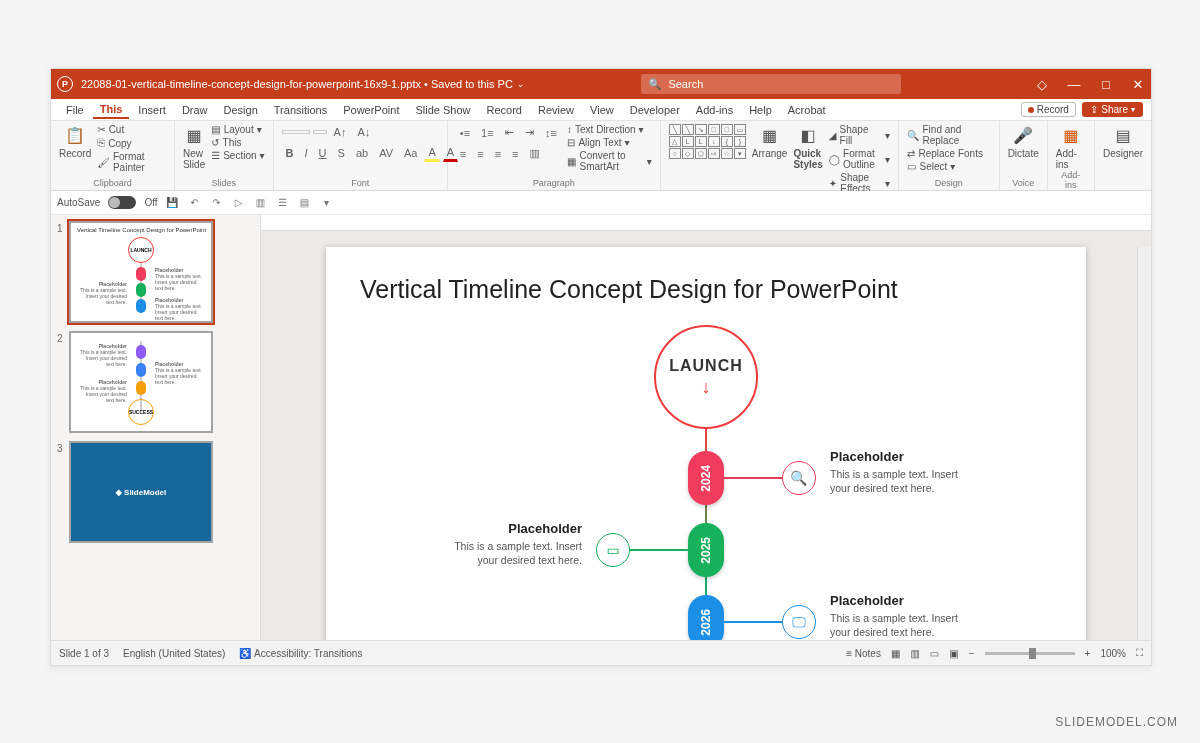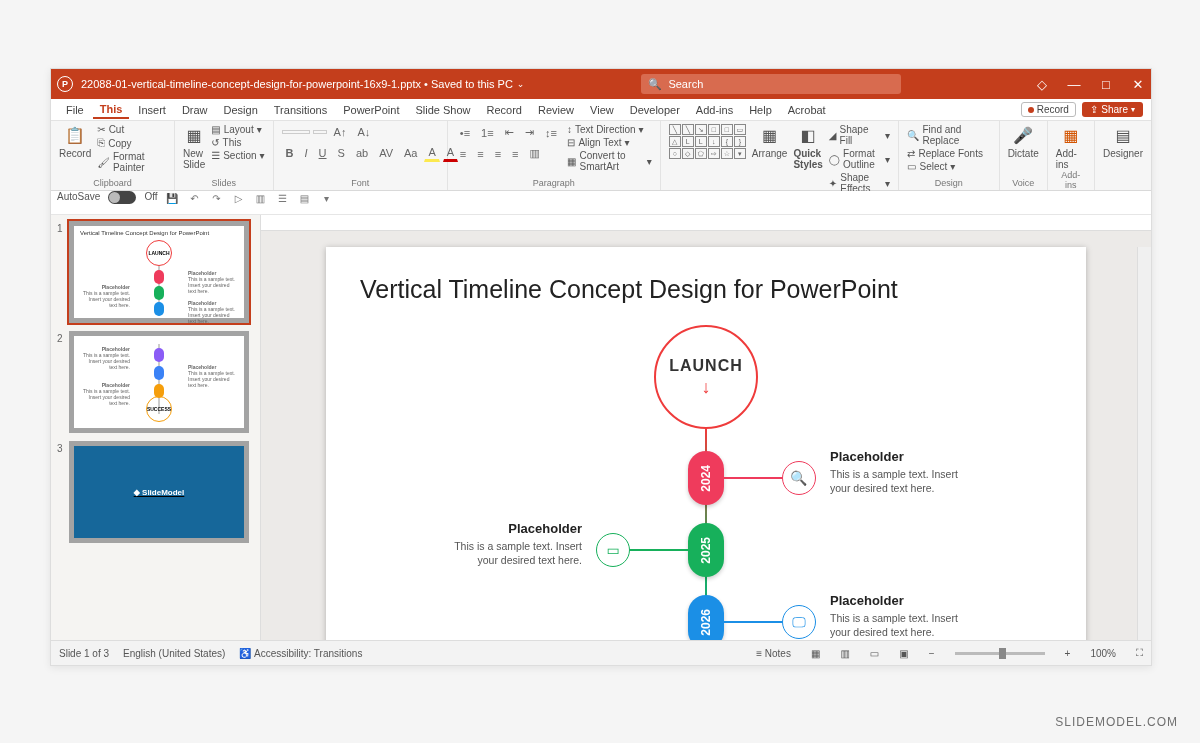--- a/index.html
+++ b/index.html
@@ -25,49 +25,49 @@
 .rgroup .tools { display: flex; gap: 6px; align-items: flex-start; }
 .rgroup .glabel { text-align: center; font-size: 9px; color: #777; padding-bottom: 2px; }
 .bigbtn { display: flex; flex-direction: column; align-items: center; gap: 2px; cursor: pointer; font-size: 10px; }
 .bigbtn .ic { width: 22px; height: 22px; display: flex; align-items: center; justify-content: center; font-size: 16px; }
 .smrow { display: flex; flex-direction: column; gap: 2px; font-size: 10px;}
 .smrow span{ display:flex; align-items:center; gap:3px; cursor:pointer;}
 .fontrow { display:flex; gap:3px; align-items:center;}
 .fontbtn { border:1px solid transparent; padding:1px 3px; font-size:11px; color:#666; cursor:pointer;}
 .shapegrid{ display:grid; grid-template-columns:repeat(6,12px); grid-auto-rows:11px; gap:1px;}
 .shapegrid span{ border:1px solid #888; font-size:7px; display:flex;align-items:center;justify-content:center;color:#666;}
-.qat { height: 24px; background: #fff; border-bottom: 1px solid #e6e6e6; display: flex; align-items: flex-start; padding: 0 6px; font-size: 10px; gap: 8px; color: #555; }
+.qat { height: 24px; background: #fff; border-bottom: 1px solid #e6e6e6; display: flex; align-items: center; padding: 0 6px; font-size: 10px; gap: 8px; color: #555; }
 .toggle { width: 28px; height: 13px; background: #444; border-radius: 7px; position: relative; }
 .toggle::after { content: ""; position: absolute; width: 11px; height: 11px; background: #bbb; border-radius: 50%; top: 1px; left: 1px; }
 .qat .qi { width:14px; height:14px; display:flex; align-items:center; justify-content:center; color:#777; cursor:pointer;}
 .workspace { flex: 1; display: flex; background: #eceae8; position: relative; overflow: hidden; }
 .thumbs { width: 210px; background: #f5f4f2; border-right: 1px solid #ddd; padding: 6px; overflow: hidden; }
 .thumbrow { display: flex; gap: 4px; margin-bottom: 8px; }
 .thumbnum { width: 8px; font-size: 10px; color: #666; padding-top:2px;}
-.thumb { width: 180px; height: 102px; background: #fff; border: 5px solid #a3a3a3; position: relative; cursor: pointer; text-decoration: underline; }
+.thumb { width: 144px; height: 102px; background: #fff; border: 2px solid #a3a3a3; position: relative; cursor: pointer; }
 .thumb.sel { outline: 2px solid #c43e1c; }
 .ruler-h { height: 16px; background: #fff; border-bottom: 1px solid #ddd; margin-left: 0;}
 .editarea { flex: 1; display: flex; flex-direction: column; position: relative; }
 .canvaswrap { flex: 1; display: flex; align-items: flex-start; justify-content: center; padding: 16px 30px; overflow: hidden; position: relative; }
 .slide { width: 760px; height: 420px; background: #fff; box-shadow: 0 1px 6px rgba(0,0,0,0.25); position: relative; overflow: hidden; }
 .slide h1 { font-size: 25px; font-weight: 400; color: #222; position: absolute; left: 34px; top: 28px; }
 .launch-circle { position: absolute; left: 50%; top: 78px; transform: translateX(-50%); width: 104px; height: 104px; border: 2px solid #ef3b3b; border-radius: 50%; background: #fff; display: flex; flex-direction: column; align-items: center; justify-content: center; }
 .launch-circle .lt { font-weight: 800; font-size: 16px; letter-spacing: 1px; color: #333; }
 .launch-circle .ar { color: #ef3b3b; font-size: 18px; margin-top: 2px; }
 .vline { position: absolute; left: 50%; top: 182px; transform: translateX(-50%); width: 2px; height: 280px; background: linear-gradient(#ef3b3b, #17b05b 50%, #1b8fe6); }
 .pill { position: absolute; left: 50%; transform: translateX(-50%); width: 36px; height: 54px; border-radius: 18px; color: #fff; display: flex; align-items: center; justify-content: center; box-shadow: 0 2px 4px rgba(0,0,0,0.2); }
 .pill span { writing-mode: vertical-rl; transform: rotate(180deg); font-weight: 700; font-size: 12px; }
 .pill.p1 { top: 204px; background: #ef3b5c; }
 .pill.p2 { top: 276px; background: #17b05b; }
 .pill.p3 { top: 348px; background: #1b8fe6; }
 .node-ico { position:absolute; width:34px; height:34px; border:1.5px solid; border-radius:50%; background:#fff; display:flex; align-items:center; justify-content:center; font-size:14px;}
 .ph-title { position:absolute; font-weight:700; font-size:13px; color:#222;}
 .ph-body { position:absolute; font-size:10.5px; color:#555; width:150px; line-height:1.35;}
 .statusbar { height: 20px; background: #f3f3f3; border-top: 1px solid #ddd; display: flex; align-items: center; font-size: 10px; color: #555; padding: 12px 8px; gap: 14px; }
-.statusbar .sr { margin-left: auto; display: flex; align-items: center; gap: 20px; }
+.statusbar .sr { margin-left: auto; display: flex; align-items: center; gap: 10px; }
 .zoom-slider { width: 90px; height: 3px; background: #bbb; position: relative; }
 .zoom-slider::after { content: ""; position: absolute; width: 7px; height: 11px; background: #888; top: -4px; left: 44px; }
 .scrollbar-v { position: absolute; right: 0; top: 16px; bottom: 0; width: 14px; background: #f0f0f0; border-left: 1px solid #ddd; }
 
 .mini-t1 .mc{position:absolute;left:50%;top:14px;transform:translateX(-50%);width:26px;height:26px;border:1px solid #ef3b3b;border-radius:50%;font-size:5px;display:flex;align-items:center;justify-content:center;font-weight:700;}
 .mini-t1 .ml{position:absolute;left:50%;top:40px;transform:translateX(-50%);width:1px;height:50px;background:#999;}
 .mini-t1 .mp{position:absolute;left:50%;transform:translateX(-50%);width:10px;height:14px;border-radius:5px;}
 .mini-title{position:absolute;left:6px;top:4px;font-size:6px;color:#333;}
 .mini-ph{position:absolute;font-size:5px;color:#666;width:50px;}
 .watermark { position: absolute; right: 22px; bottom: 14px; font-size: 12px; color: #707070; letter-spacing: 1px; }

